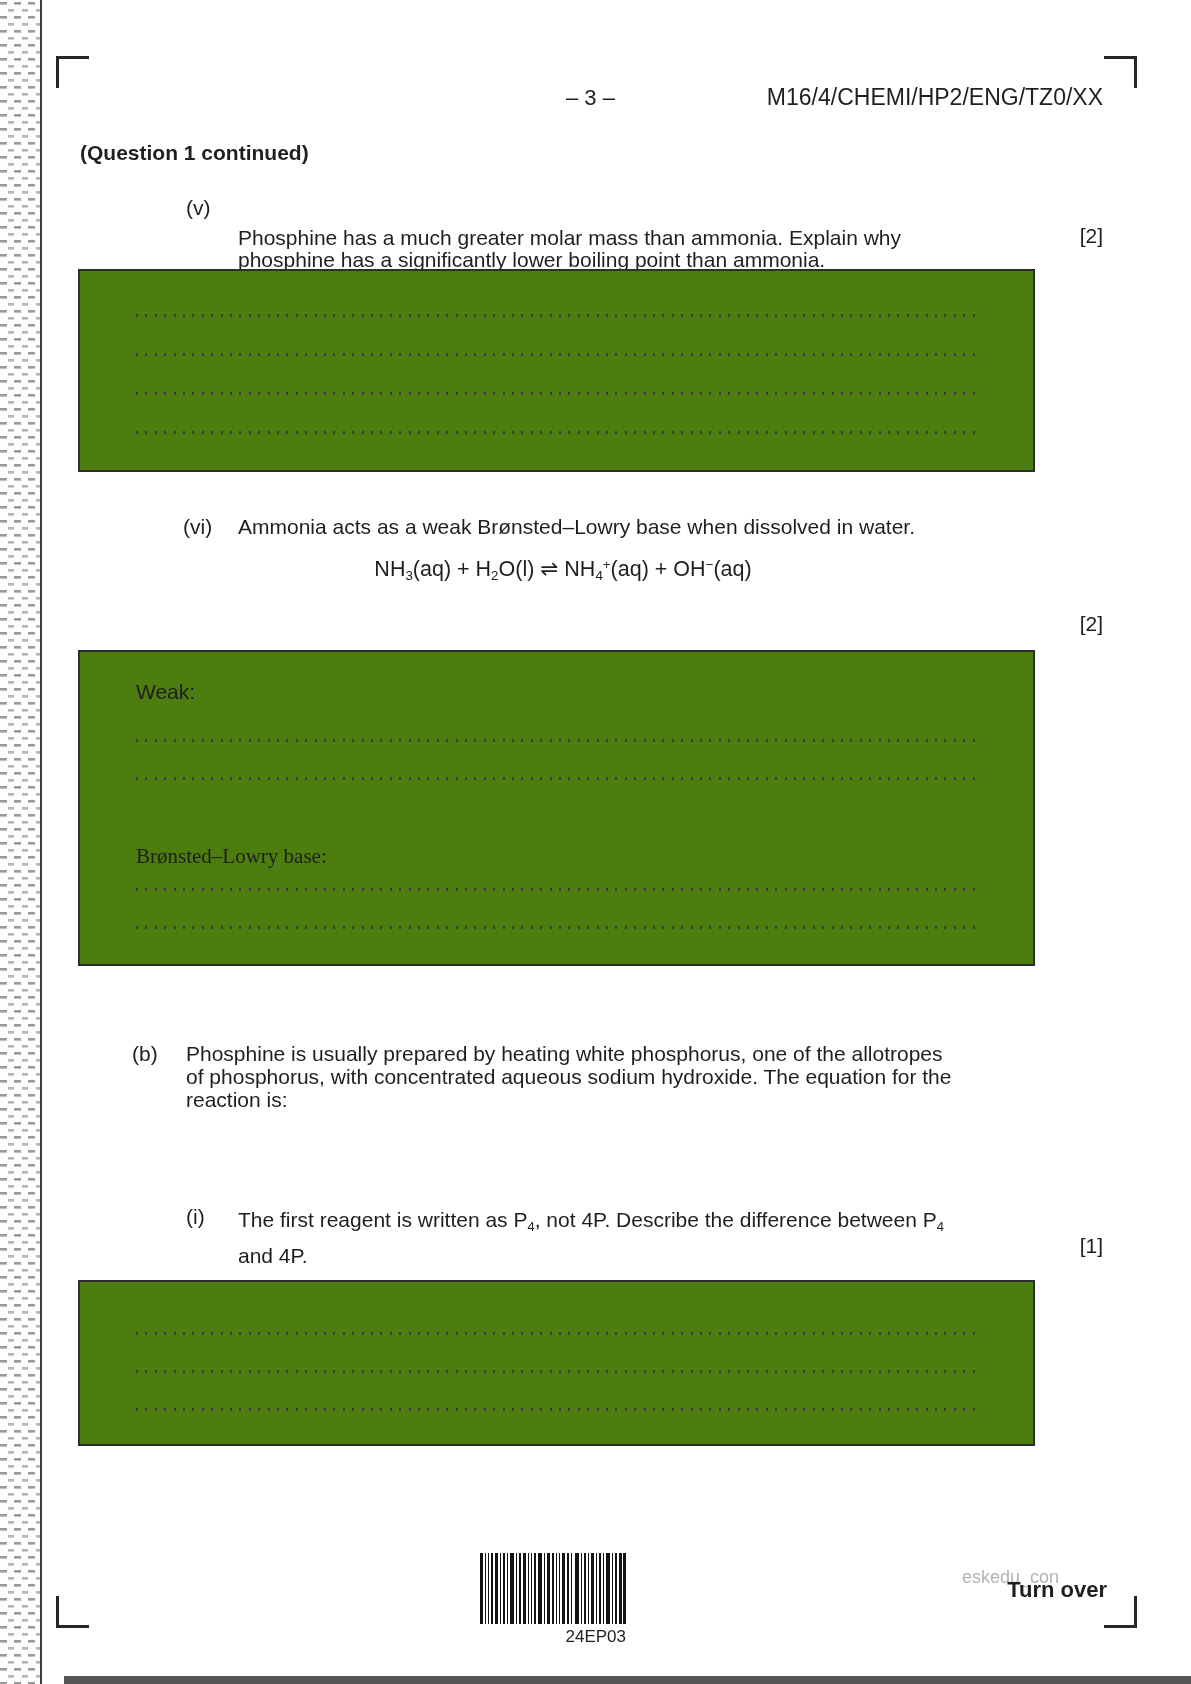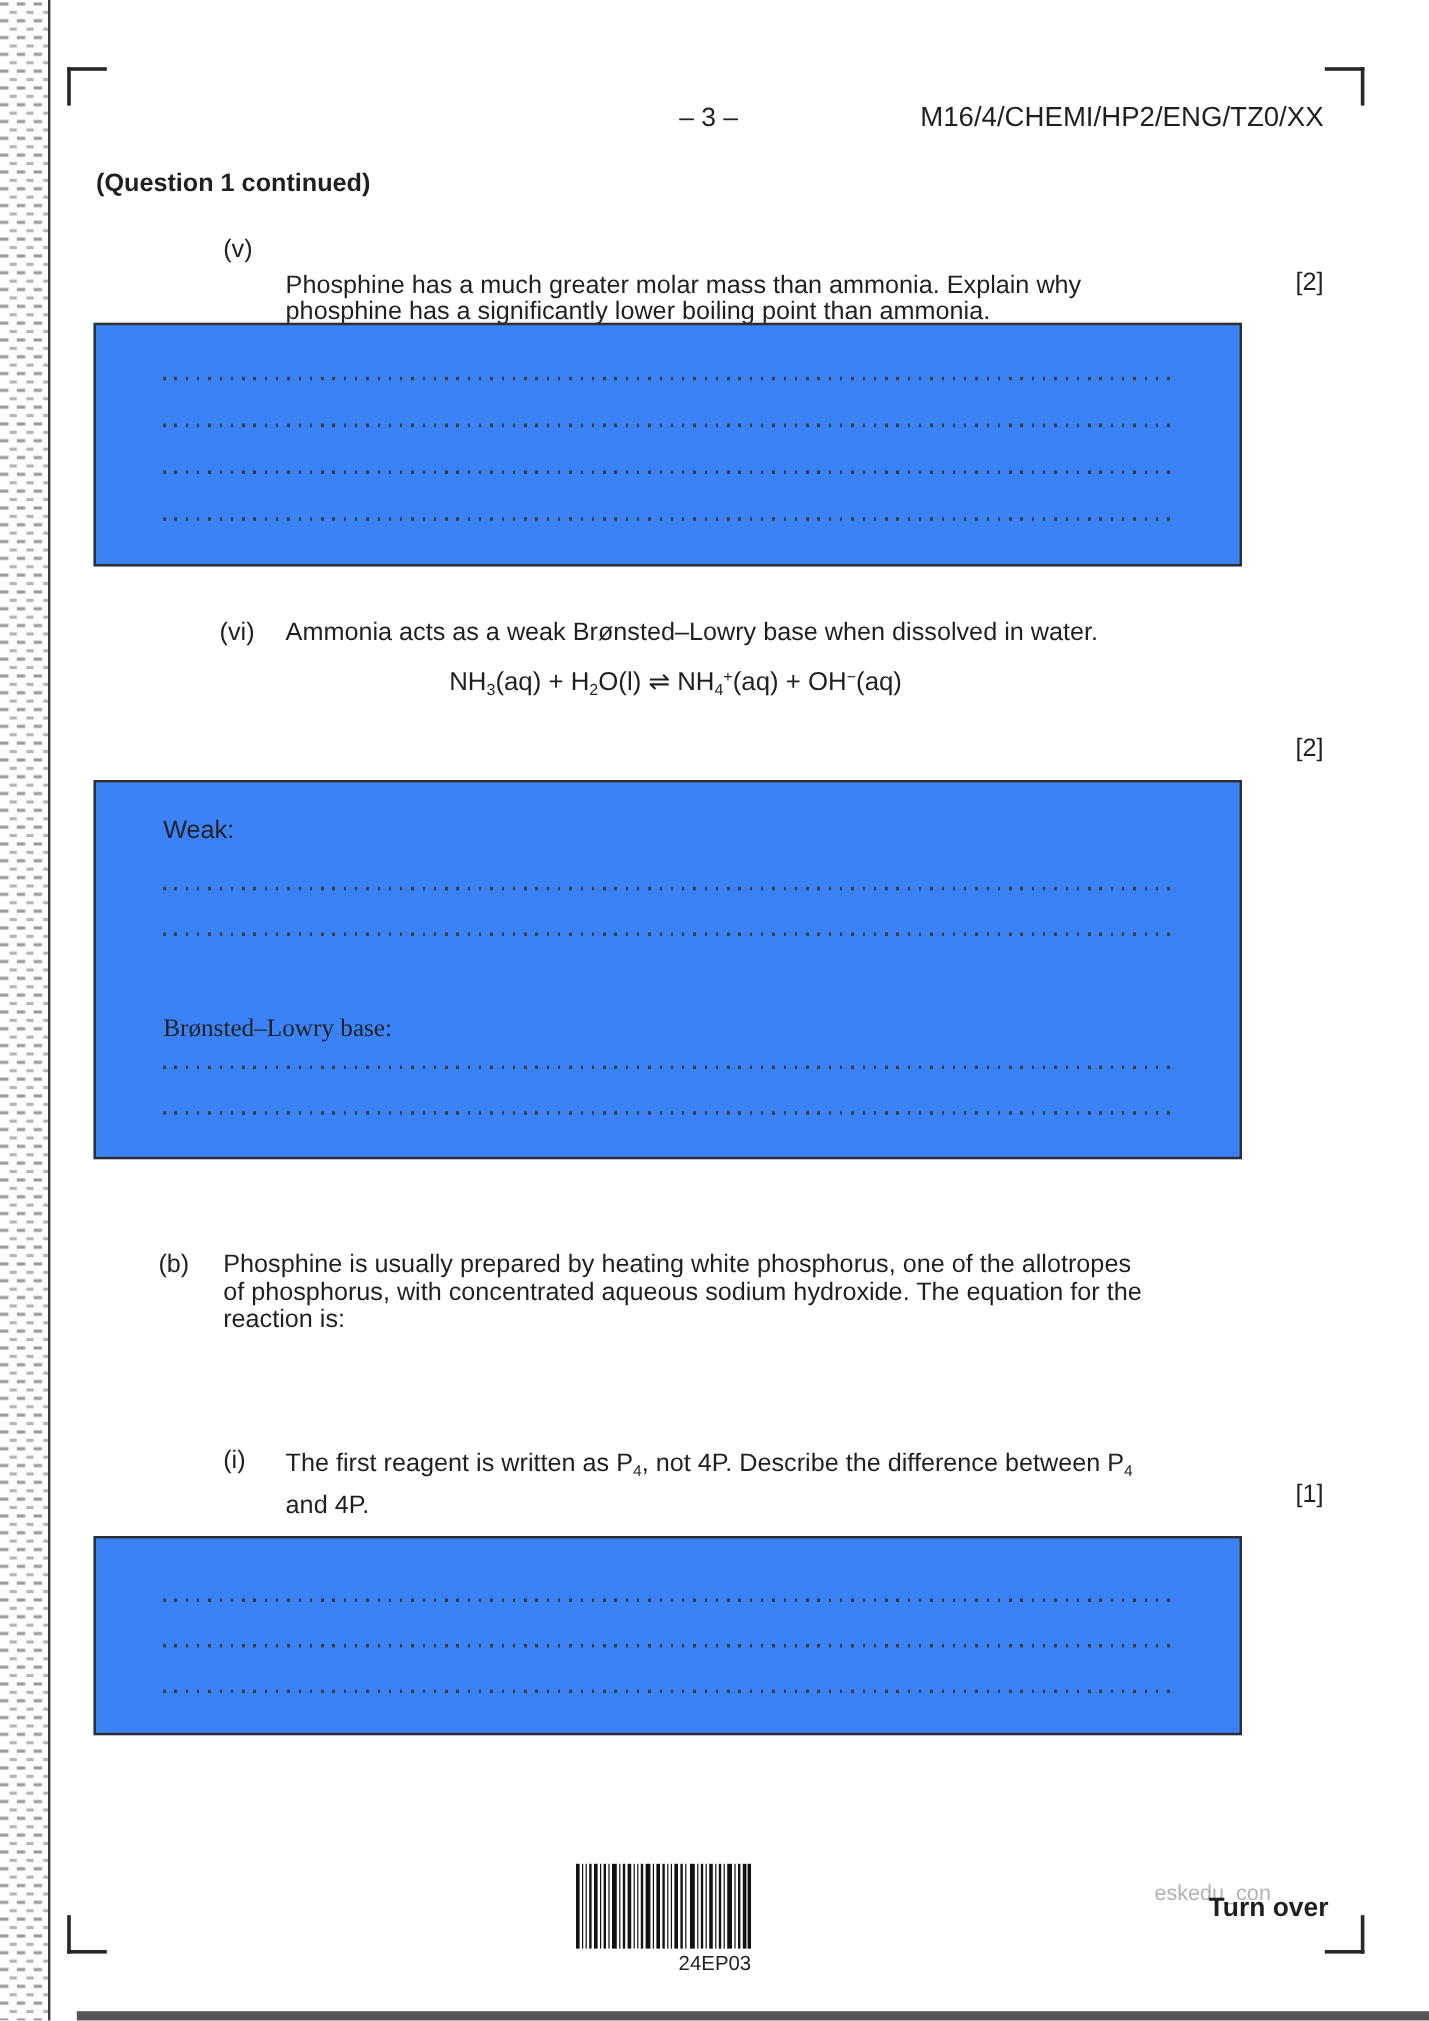--- a/index.html
+++ b/index.html
@@ -23,21 +23,21 @@
   
   .cn-watermark{top:53px;right:154px;font-size:17px;color:#9b9b9b;letter-spacing:.5px;}
   .page-num{top:85px;left:566px;font-size:22px;}
   .paper-code{top:84px;right:88px;font-size:23px;}
   .q-cont{top:141px;left:80px;font-size:21px;font-weight:bold;}
   
   .t{font-size:21px;line-height:24px;}
   .pre{white-space:pre-line;}
   .marks{font-size:21px;}
   
-  .abox{border:2px solid #2e2e2e;box-sizing:border-box;background:#3b82f6;}
+  .abox{border:2px solid #2e2e2e;box-sizing:border-box;background:#4d7c0f;}
   .dots{height:3px;background:repeating-linear-gradient(90deg,#3d3d3d 0 2px,transparent 2px 9.4px);}
   
   .eq{font-size:21.5px;text-align:center;}
   sub{font-size:0.62em;vertical-align:-0.3em;}
   sup{font-size:0.62em;vertical-align:0.5em;}
   .rich sub{font-size:0.62em;}
   
   .continues{top:1518px;left:85px;font-size:21px;font-weight:bold;}
   .esk{top:1567px;left:962px;font-size:18px;color:#b3b3b3;}
   .turnover{top:1577px;right:84px;font-size:22px;font-weight:bold;}

